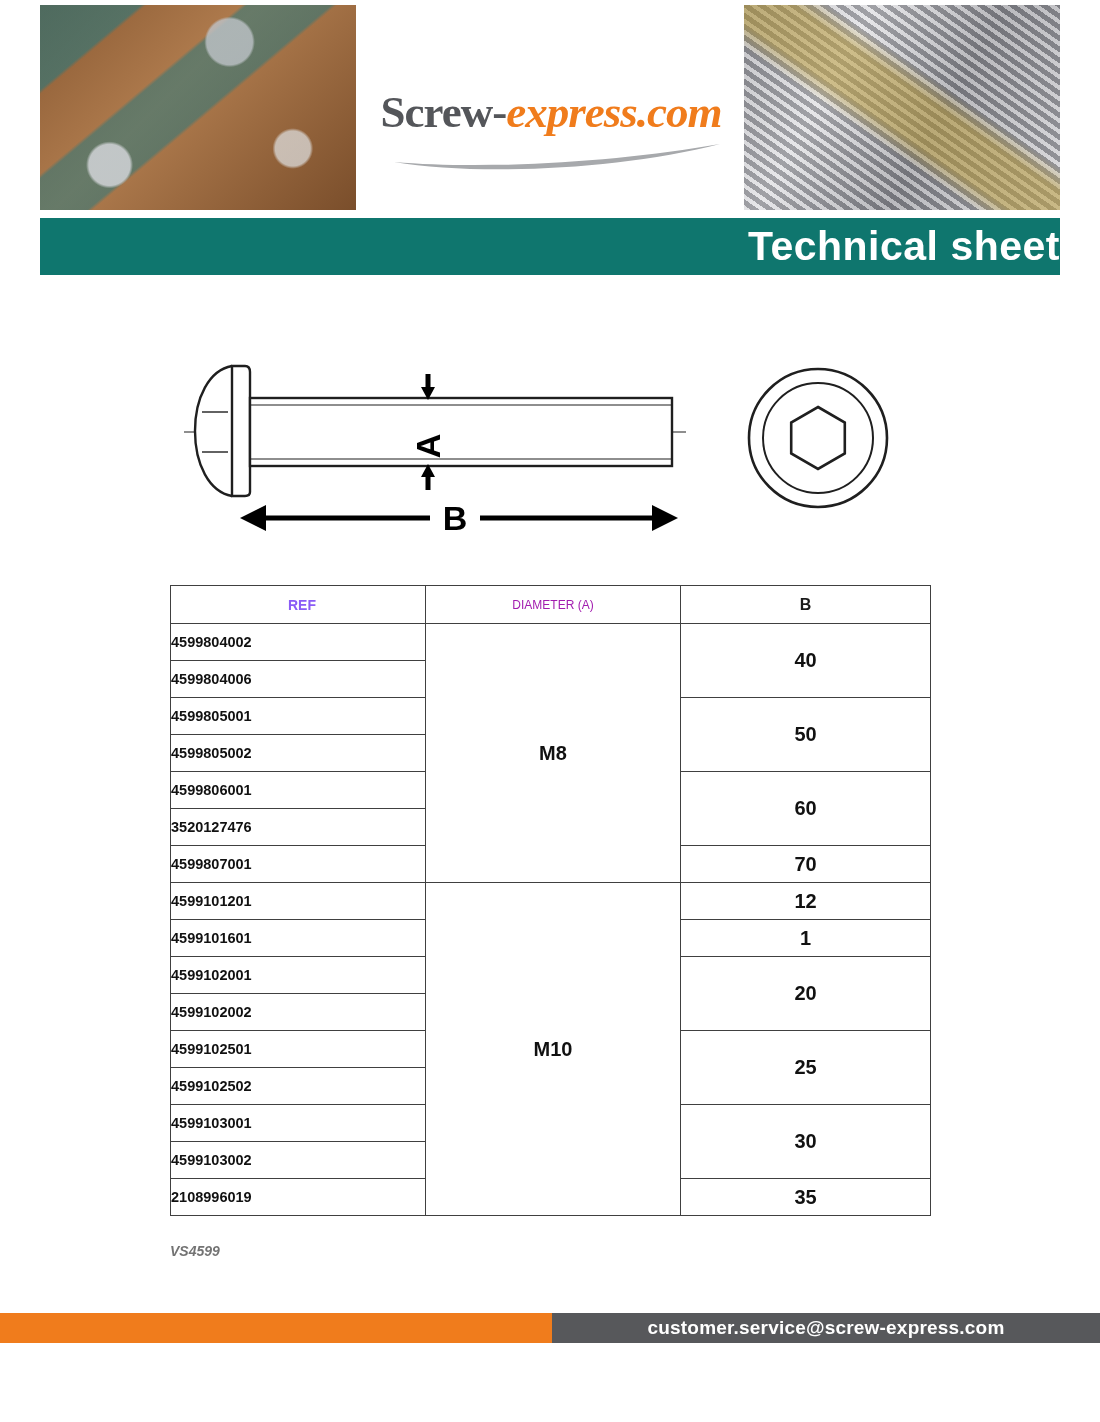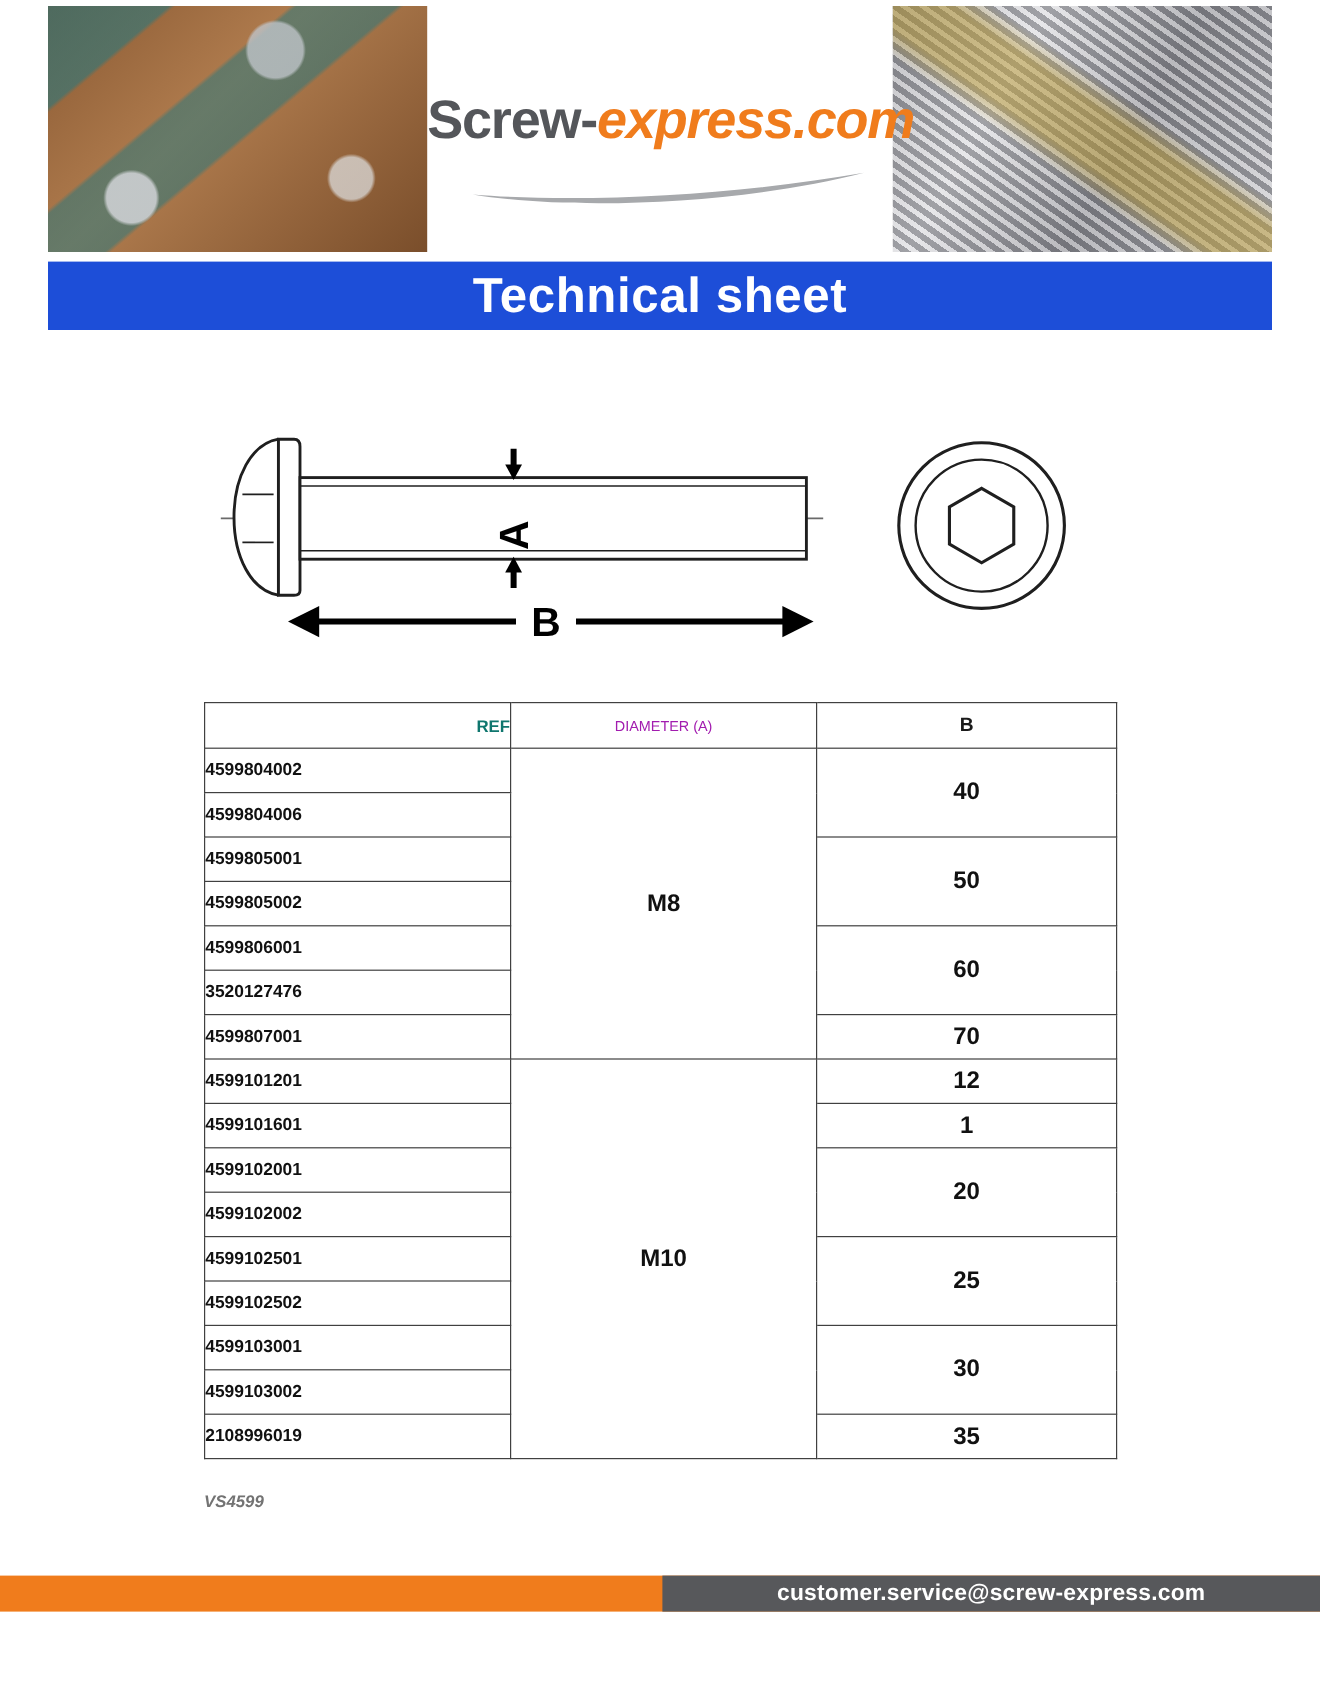--- a/index.html
+++ b/index.html
@@ -23,45 +23,45 @@
   }
   .photo-right {
     left:744px;
     background:
       linear-gradient(35deg, transparent 38%, rgba(185,155,60,.55) 44% 56%, transparent 62%),
       repeating-linear-gradient(35deg, rgba(255,255,255,.38) 0 4px, rgba(70,72,78,.38) 4px 9px),
       linear-gradient(120deg, #9a9aa0 0%, #d8d8dc 30%, #8f8f95 60%, #c9c9ce 100%);
   }
 
   
-  .logo { position:absolute; left:356px; top:74px; width:390px; text-align:center; white-space:nowrap; }
+  .logo { position:absolute; left:356px; top:86px; width:390px; text-align:center; white-space:nowrap;font-family:Liberation Serif, serif; }
   .logo-dark { font-weight:bold; font-size:45px; color:#54565a; letter-spacing:-1px; }
   .logo-orange { font-weight:bold; font-style:italic; font-size:45px; color:#f07c1c; letter-spacing:-1px; }
   .swoosh { position:absolute; left:388px; top:140px; }
 
   
   .banner {
     position:absolute; left:40px; top:218px; width:1020px; height:57px;
-    background:#1d4ed8; display:flex; align-items:center; justify-content:center;
+    background:#0f766e; display:flex; align-items:center; justify-content:flex-end;
   }
   .banner-text { color:#ffffff; font-size:41px; font-weight:bold; letter-spacing:.5px; }
 
   
   .diagram-side { position:absolute; left:182px; top:360px; }
   .diagram-end  { position:absolute; left:740px; top:366px; }
 
   
   table.spec {
     position:absolute; left:170px; top:585px; width:760px;
     border-collapse:collapse; table-layout:fixed;
   }
   table.spec th, table.spec td { border:1px solid #404040; background:#fff; }
   table.spec th { height:38px; }
   table.spec td { height:37px; }
-  .th-ref { text-align:right; padding-left:8px; font-size:14px; font-weight:bold; color:#0f766e; }
+  .th-ref { text-align:center; padding-left:8px; font-size:14px; font-weight:bold; color:#8b5cf6; }
   .th-dia { text-align:center; font-weight:400; font-size:12px; color:#a21caf; }
   .th-b   { text-align:center; font-weight:bold; font-size:16px; color:#1a1a1a; }
   .td-ref { text-align:left; padding-left:0; font-weight:bold; font-size:14.5px; color:#111; }
   .td-dia, .td-b { text-align:center; font-weight:bold; font-size:20px; color:#111; }
 
   .doc-code {
     position:absolute; left:170px; top:1243px;
     font-style:italic; font-weight:bold; font-size:14px; color:#737373;
   }
 

